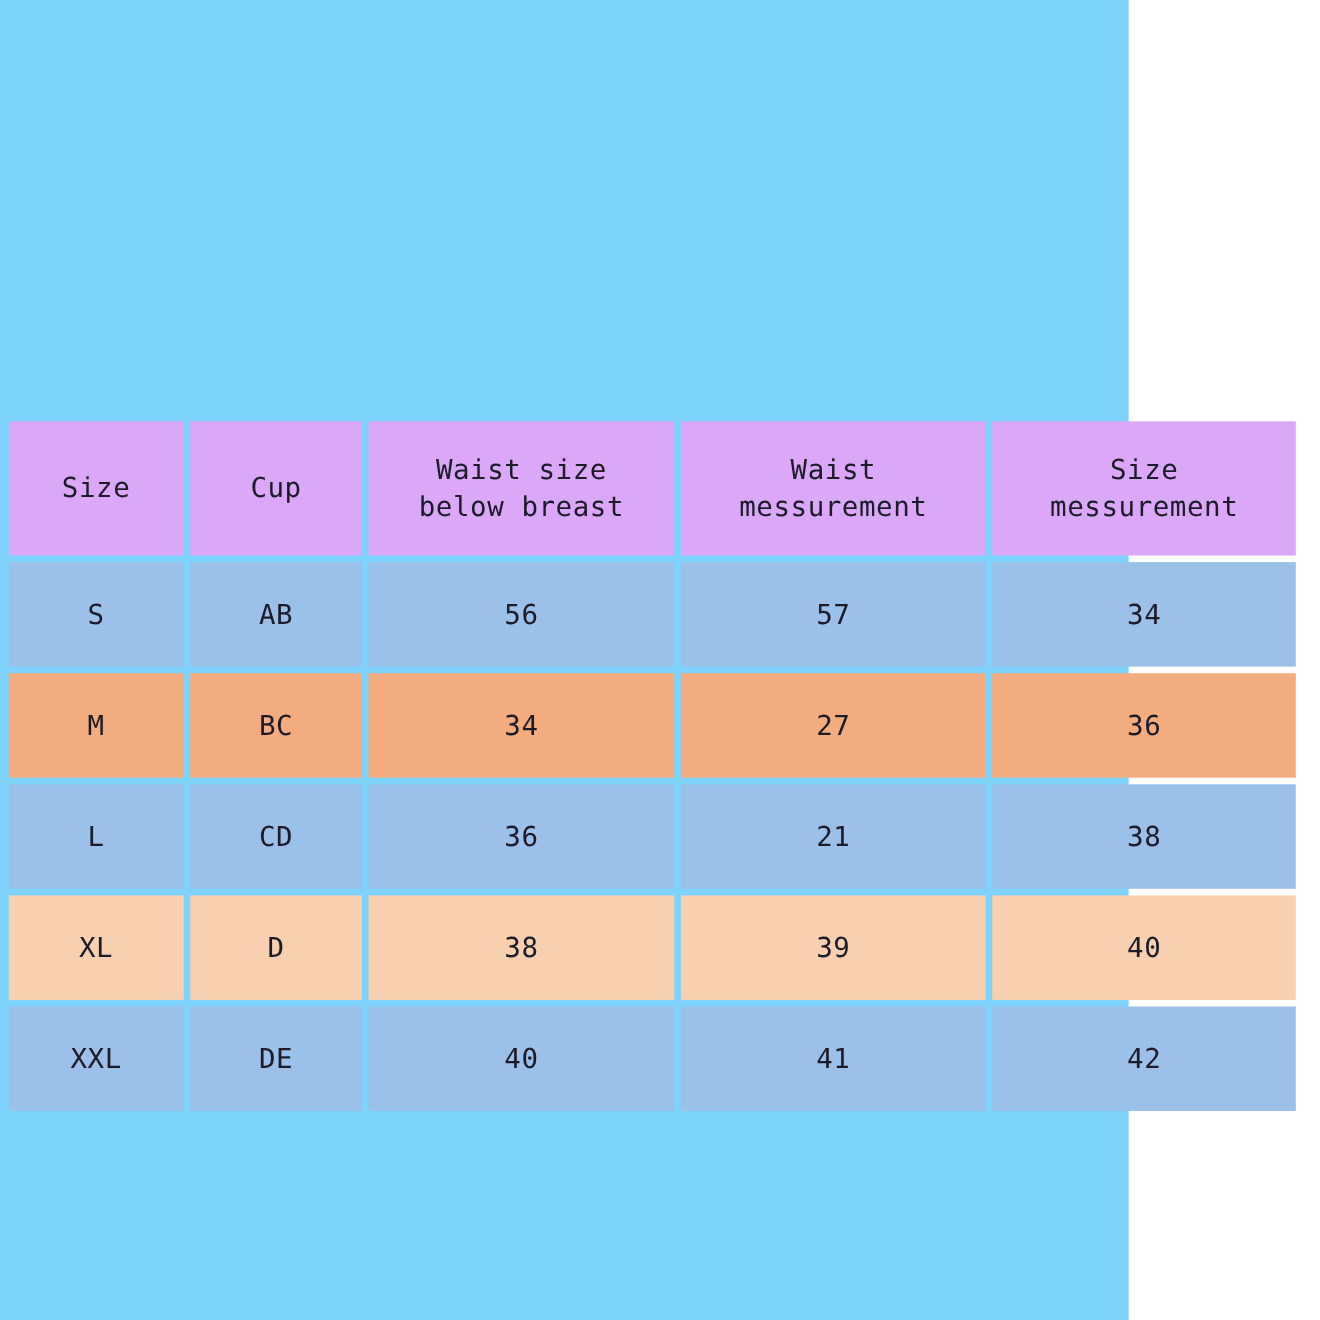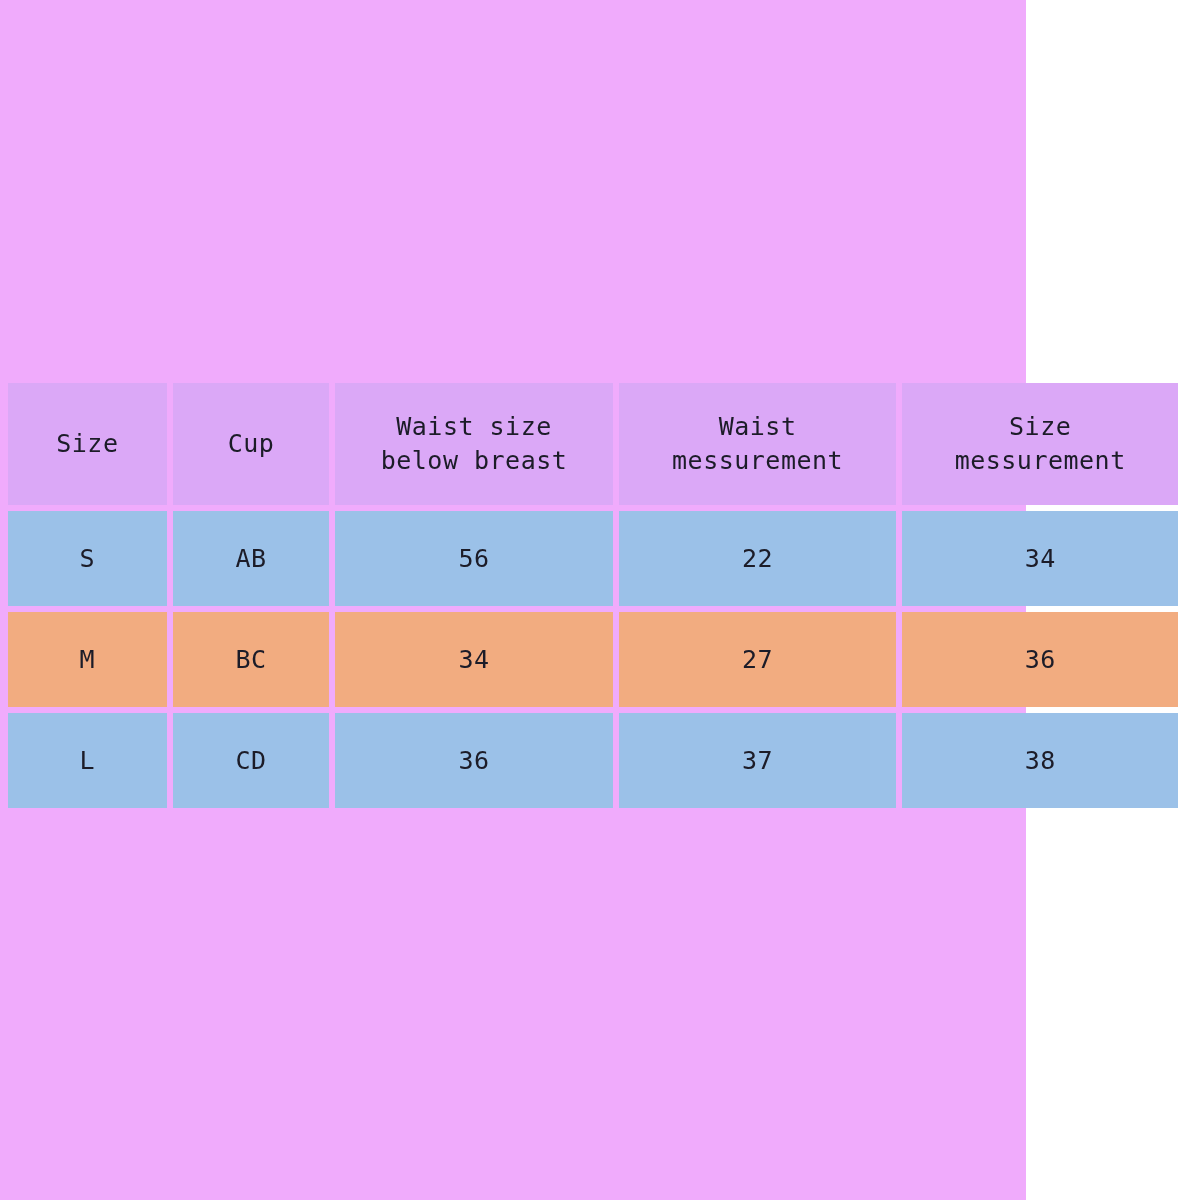--- a/index.html
+++ b/index.html
@@ -11,21 +11,21 @@
     width: 1200px;
     height: 1200px;
     font-family: "DejaVu Sans Mono", "Liberation Mono", monospace;
     overflow: hidden;
   }
 
   #canvas {
     position: relative;
     width: 1026px;
     height: 1200px;
-    background: #f0abfc;
+    background: #7dd3fc;
   }
 
   
   #size-chart {
     position: absolute;
     left: 8px;
     top: 383px;
     width: 1182px;
     border-collapse: separate;
     border-spacing: 6px 6px;
@@ -104,33 +104,47 @@
           <span class="hdr-line">messurement</span>
         </th>
       </tr>
     </thead>
 
     <tbody>
       <tr class="row-blue">
         <td>S</td>
         <td>AB</td>
         <td>56</td>
-        <td>22</td>
+        <td>57</td>
         <td>34</td>
       </tr>
       <tr class="row-deep">
         <td>M</td>
         <td>BC</td>
         <td>34</td>
         <td>27</td>
         <td>36</td>
       </tr>
       <tr class="row-blue">
         <td>L</td>
         <td>CD</td>
         <td>36</td>
-        <td>37</td>
+        <td>21</td>
         <td>38</td>
+      </tr>
+      <tr class="row-light">
+        <td>XL</td>
+        <td>D</td>
+        <td>38</td>
+        <td>39</td>
+        <td>40</td>
+      </tr>
+      <tr class="row-blue">
+        <td>XXL</td>
+        <td>DE</td>
+        <td>40</td>
+        <td>41</td>
+        <td>42</td>
       </tr>
     </tbody>
   </table>
 
 </div>
 
 </body></html>

